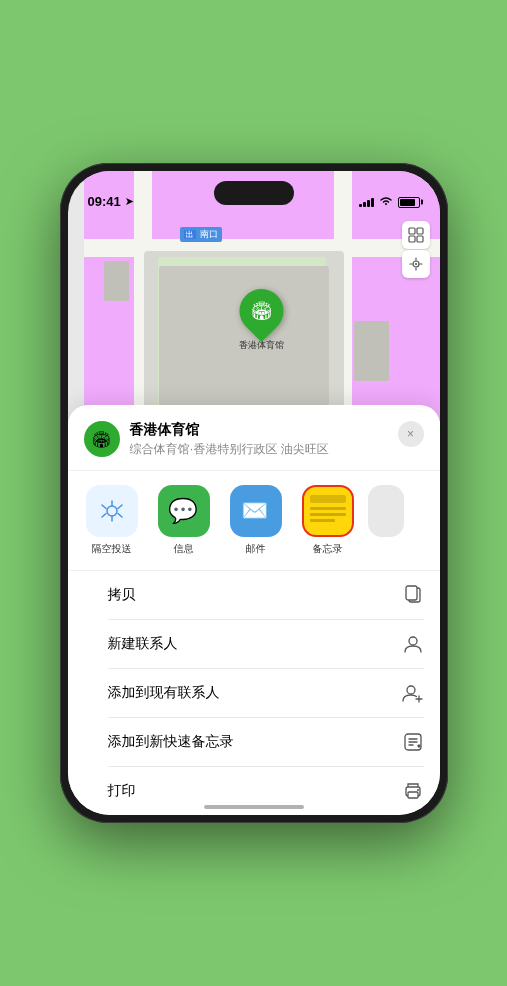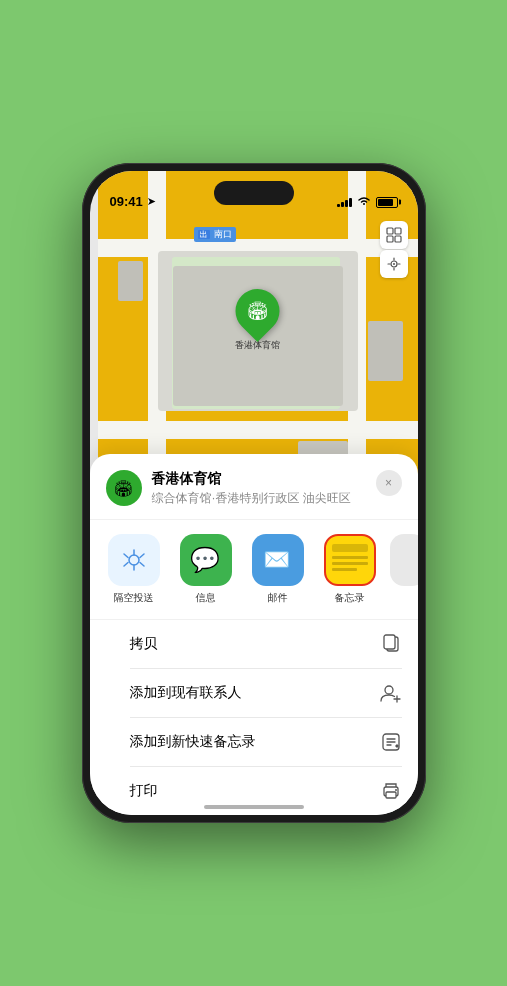--- a/index.html
+++ b/index.html
@@ -7,21 +7,21 @@
     body {
       background: #7dc86e;
       display: flex;
       justify-content: center;
       align-items: center;
       min-height: 100vh;
       font-family: -apple-system, 'PingFang SC', 'Helvetica Neue', sans-serif;
     }
 
     .phone-frame {
-      width: 344px;
+      width: 388px;
       height: 660px;
       background: #1a1a1a;
       border-radius: 48px;
       padding: 8px;
       position: relative;
       box-shadow: 0 20px 60px rgba(0,0,0,0.5), inset 0 0 0 1px #3a3a3a;
     }
 
     .phone-screen {
       width: 100%;
@@ -119,24 +119,24 @@
       background: #000;
       height: 100%;
       width: 85%;
       border-radius: 1px;
     }
 
     
     .map-area {
       position: absolute;
       top: 0;
-      left: 8px;
+      left: 16px;
       right: 0;
       height: 360px;
-      background: #eab308;
+      background: #f0abfc;
       overflow: hidden;
     }
 
     .map-bg {
       width: 100%;
       height: 100%;
       position: relative;
     }
 
     
@@ -629,20 +629,29 @@
         <div class="action-item">
           <span class="action-label">拷贝</span>
           <div class="action-icon">
             <svg width="18" height="20" viewBox="0 0 18 20" fill="none">
               <rect x="5" y="3" width="11" height="14" rx="2" stroke="#555" stroke-width="1.3"></rect>
               <rect x="2" y="1" width="11" height="14" rx="2" fill="white" stroke="#555" stroke-width="1.3"></rect>
             </svg>
           </div>
         </div>
 
+        <div class="action-item">
+          <span class="action-label">新建联系人</span>
+          <div class="action-icon">
+            <svg width="20" height="20" viewBox="0 0 20 20" fill="none">
+              <circle cx="10" cy="7" r="4" stroke="#555" stroke-width="1.3"></circle>
+              <path d="M2 18 C2 14 5 12 10 12 C15 12 18 14 18 18" stroke="#555" stroke-width="1.3" fill="none" stroke-linecap="round"></path>
+            </svg>
+          </div>
+        </div>
 
         <div class="action-item">
           <span class="action-label">添加到现有联系人</span>
           <div class="action-icon">
             <svg width="22" height="20" viewBox="0 0 22 20" fill="none">
               <circle cx="9" cy="7" r="4" stroke="#555" stroke-width="1.3"></circle>
               <path d="M1 18 C1 14 4 12 9 12 C11 12 13 12.5 14.5 13.5" stroke="#555" stroke-width="1.3" fill="none" stroke-linecap="round"></path>
               <path d="M17 13 L17 19 M14 16 L20 16" stroke="#555" stroke-width="1.3" stroke-linecap="round"></path>
             </svg>
           </div>

